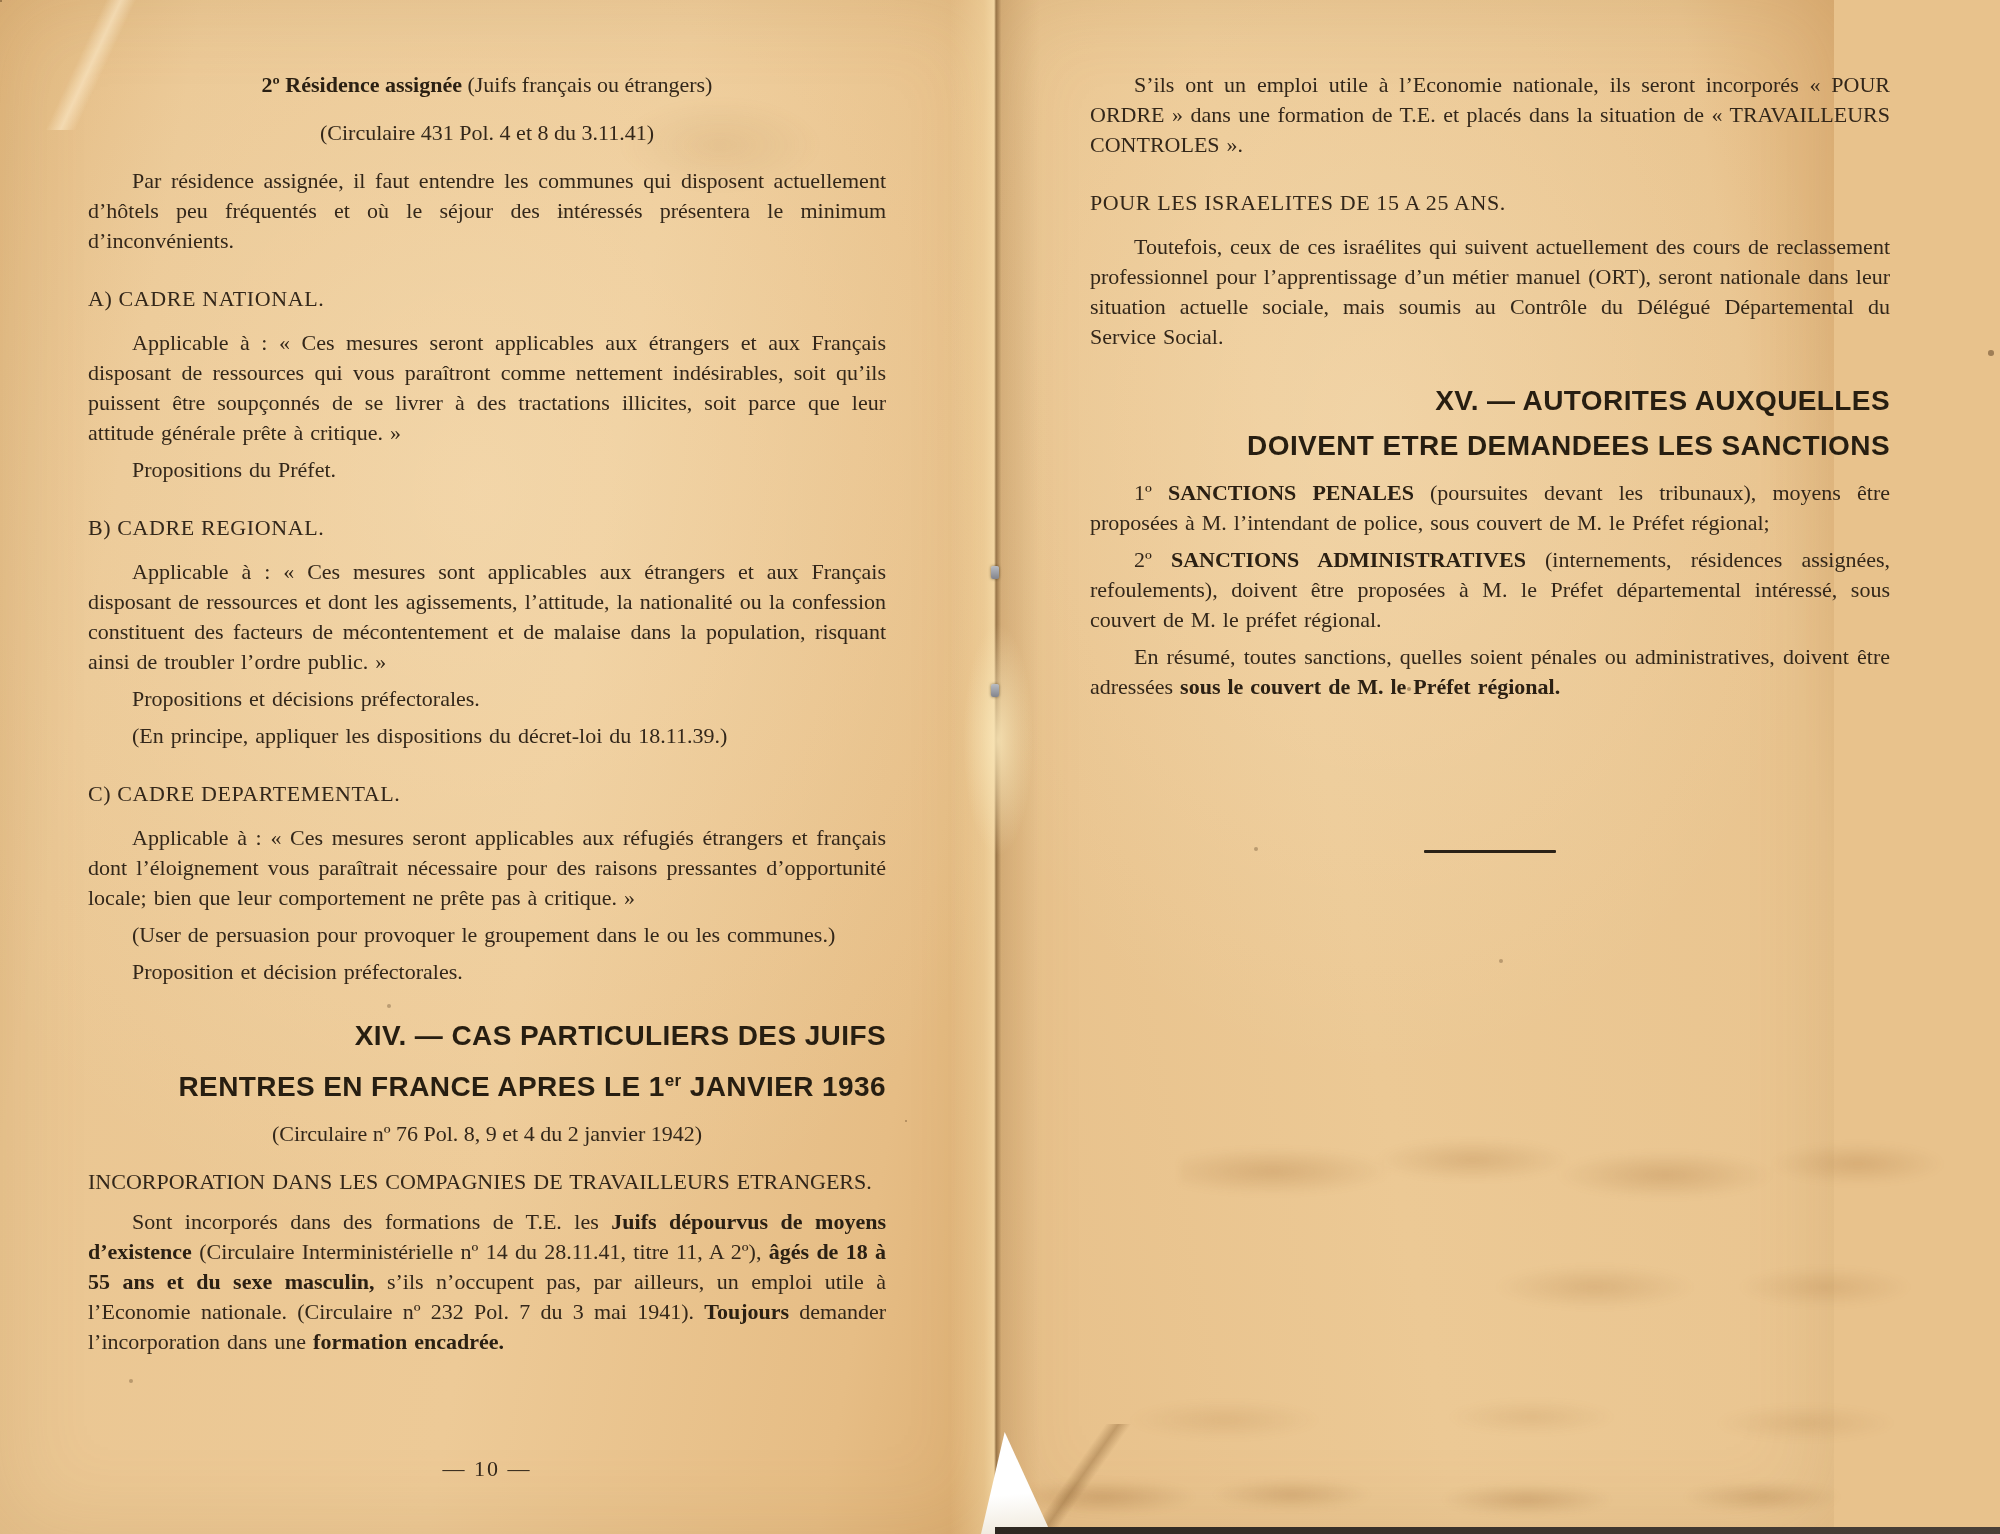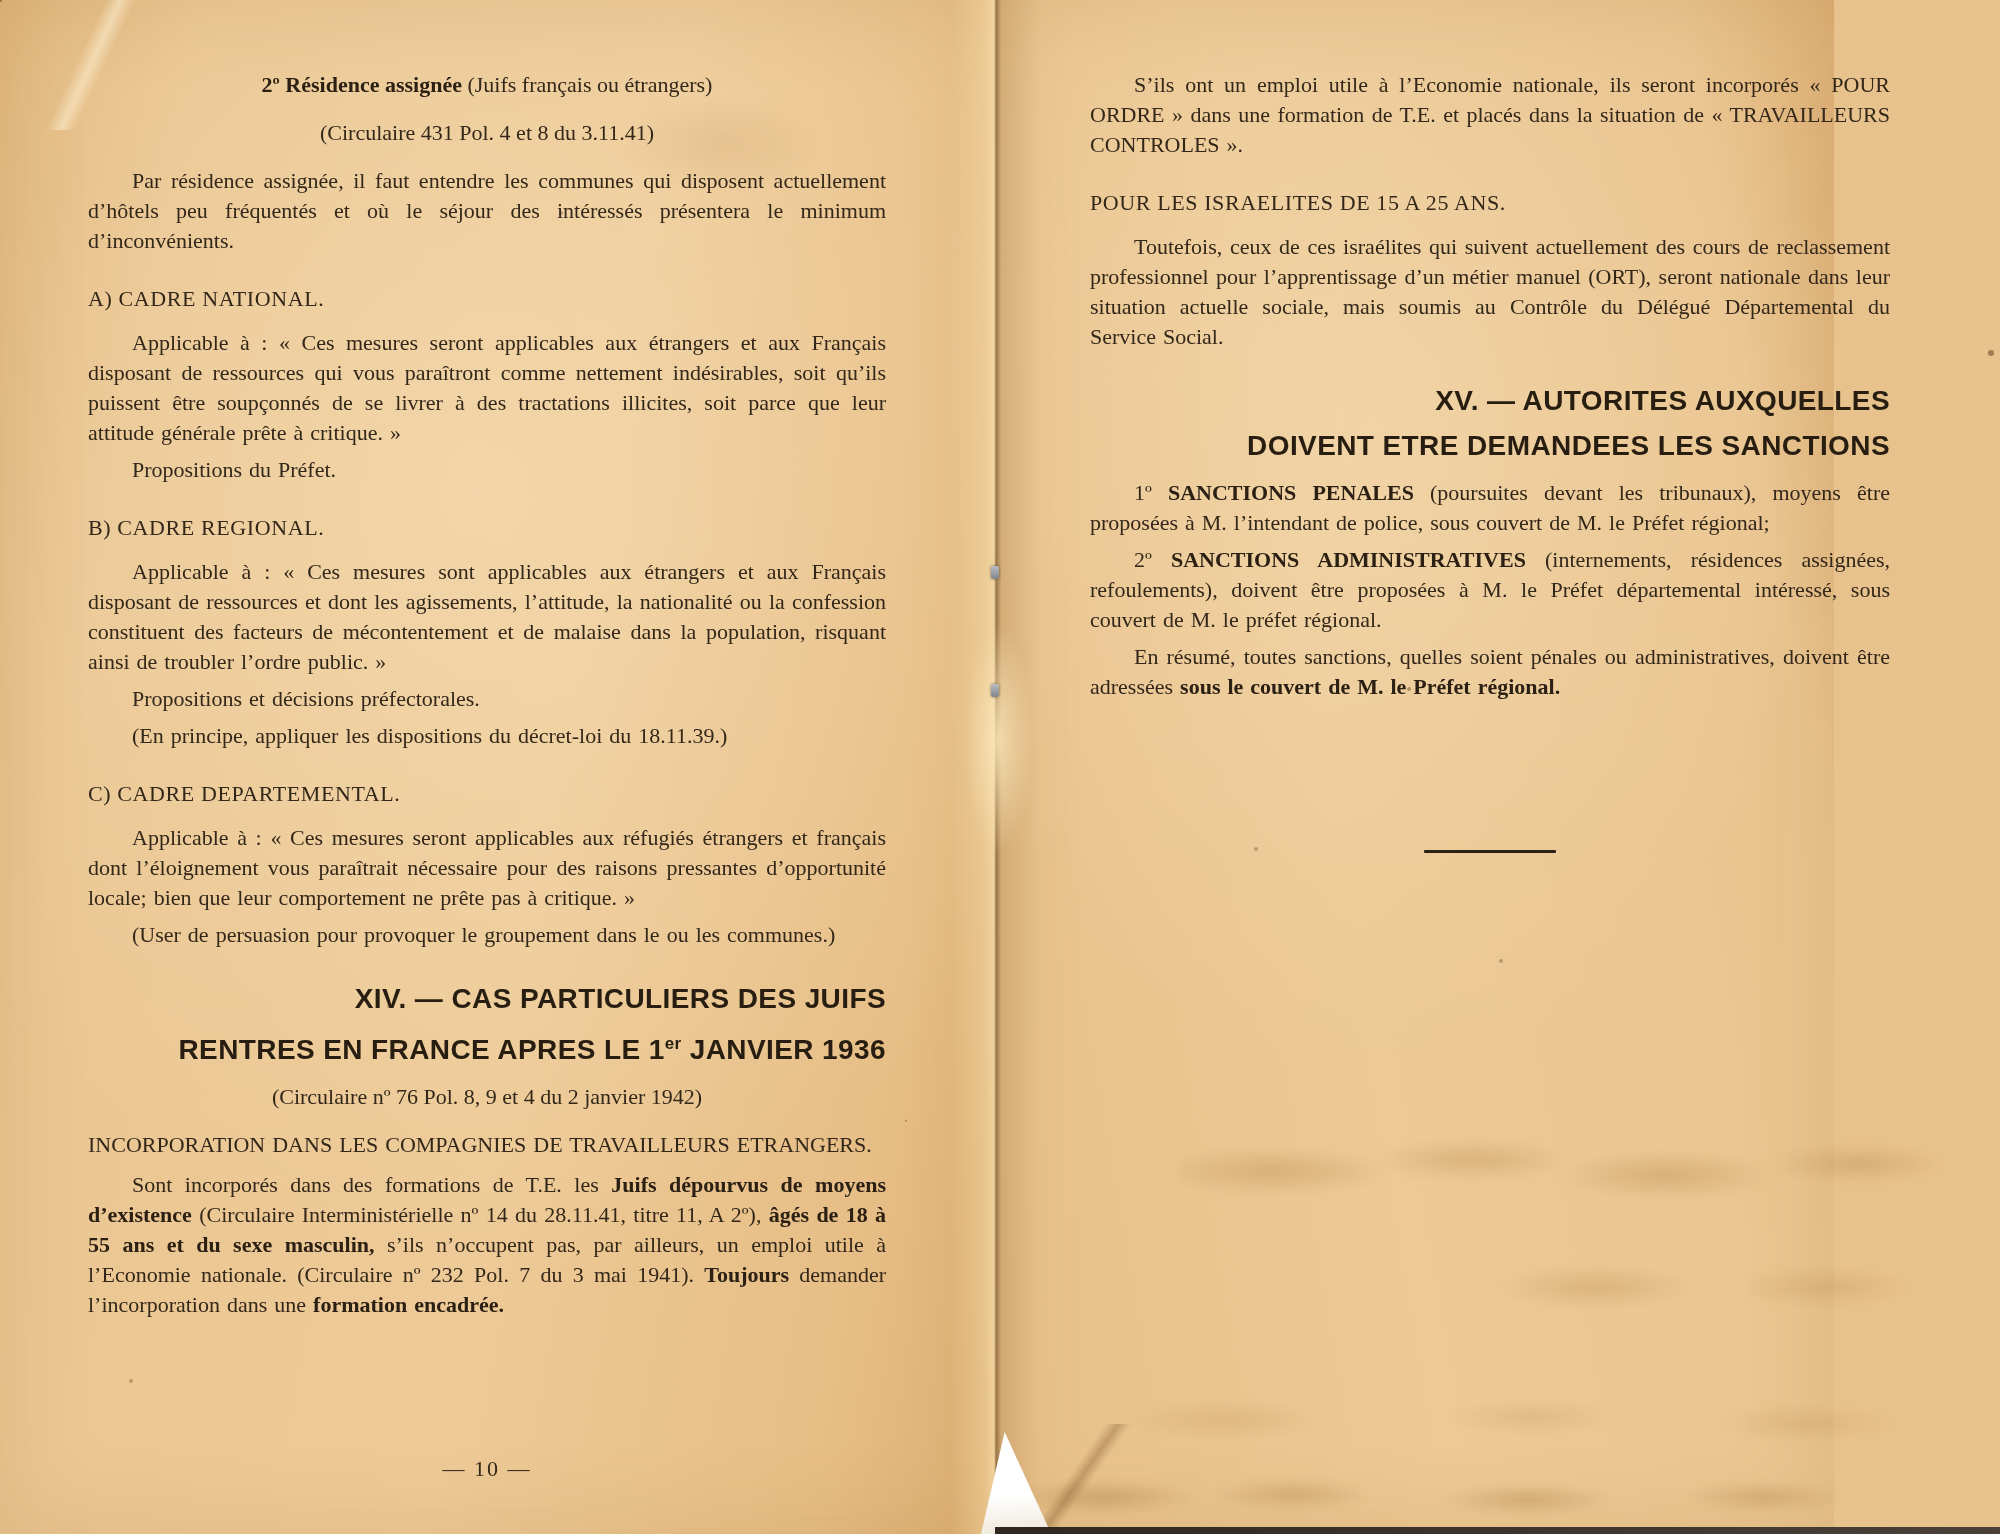--- a/index.html
+++ b/index.html
@@ -122,20 +122,21 @@
       <div class="subhead"><span>A) CADRE NATIONAL.</span></div>
       <p class="para"><span>Applicable à : « Ces mesures seront applicables aux étrangers et aux Français disposant de ressources qui vous paraîtront comme nettement indésirables, soit qu’ils puissent être soupçonnés de se livrer à des tractations illicites, soit parce que leur attitude générale prête à critique. »</span></p>
       <p class="para"><span>Propositions du Préfet.</span></p>
       <div class="subhead"><span>B) CADRE REGIONAL.</span></div>
       <p class="para"><span>Applicable à : « Ces mesures sont applicables aux étrangers et aux Français disposant de ressources et dont les agissements, l’attitude, la nationalité ou la confession constituent des facteurs de mécontentement et de malaise dans la population, risquant ainsi de troubler l’ordre public. »</span></p>
       <p class="para"><span>Propositions et décisions préfectorales.</span></p>
       <p class="para"><span>(En principe, appliquer les dispositions du décret-loi du 18.11.39.)</span></p>
       <div class="subhead"><span>C) CADRE DEPARTEMENTAL.</span></div>
       <p class="para"><span>Applicable à : « Ces mesures seront applicables aux réfugiés étrangers et français dont l’éloignement vous paraîtrait nécessaire pour des raisons pressantes d’opportunité locale; bien que leur comportement ne prête pas à critique. »</span></p>
       <p class="para"><span>(User de persuasion pour provoquer le groupement dans le ou les communes.)</span></p>
+      <p class="para"><span>Proposition et décision préfectorales.</span></p>
       <div class="heading">
         <div class="heading-line"><span>XIV. — CAS PARTICULIERS DES JUIFS</span></div>
         <div class="heading-line"><span>RENTRES EN FRANCE APRES LE 1</span><sup>er</sup><span> JANVIER 1936</span></div>
       </div>
       <div class="center"><span>(Circulaire nº 76 Pol. 8, 9 et 4 du 2 janvier 1942)</span></div>
       <p class="hang"><span>INCORPORATION DANS LES COMPAGNIES DE TRAVAILLEURS ETRANGERS.</span></p>
       <p class="para"><span>Sont incorporés dans des formations de T.E. les </span><b>Juifs dépourvus de moyens d’existence</b><span> (Circulaire Interministérielle nº 14 du 28.11.41, titre 11, A 2º), </span><b>âgés de 18 à 55 ans et du sexe masculin,</b><span> s’ils n’occupent pas, par ailleurs, un emploi utile à l’Economie nationale. (Circulaire nº 232 Pol. 7 du 3 mai 1941). </span><b>Toujours</b><span> demander l’incorporation dans une </span><b>formation encadrée.</b></p>
     </div>
   <div class="pagenum pagenum-left">— 10 —</div>
 </div>

